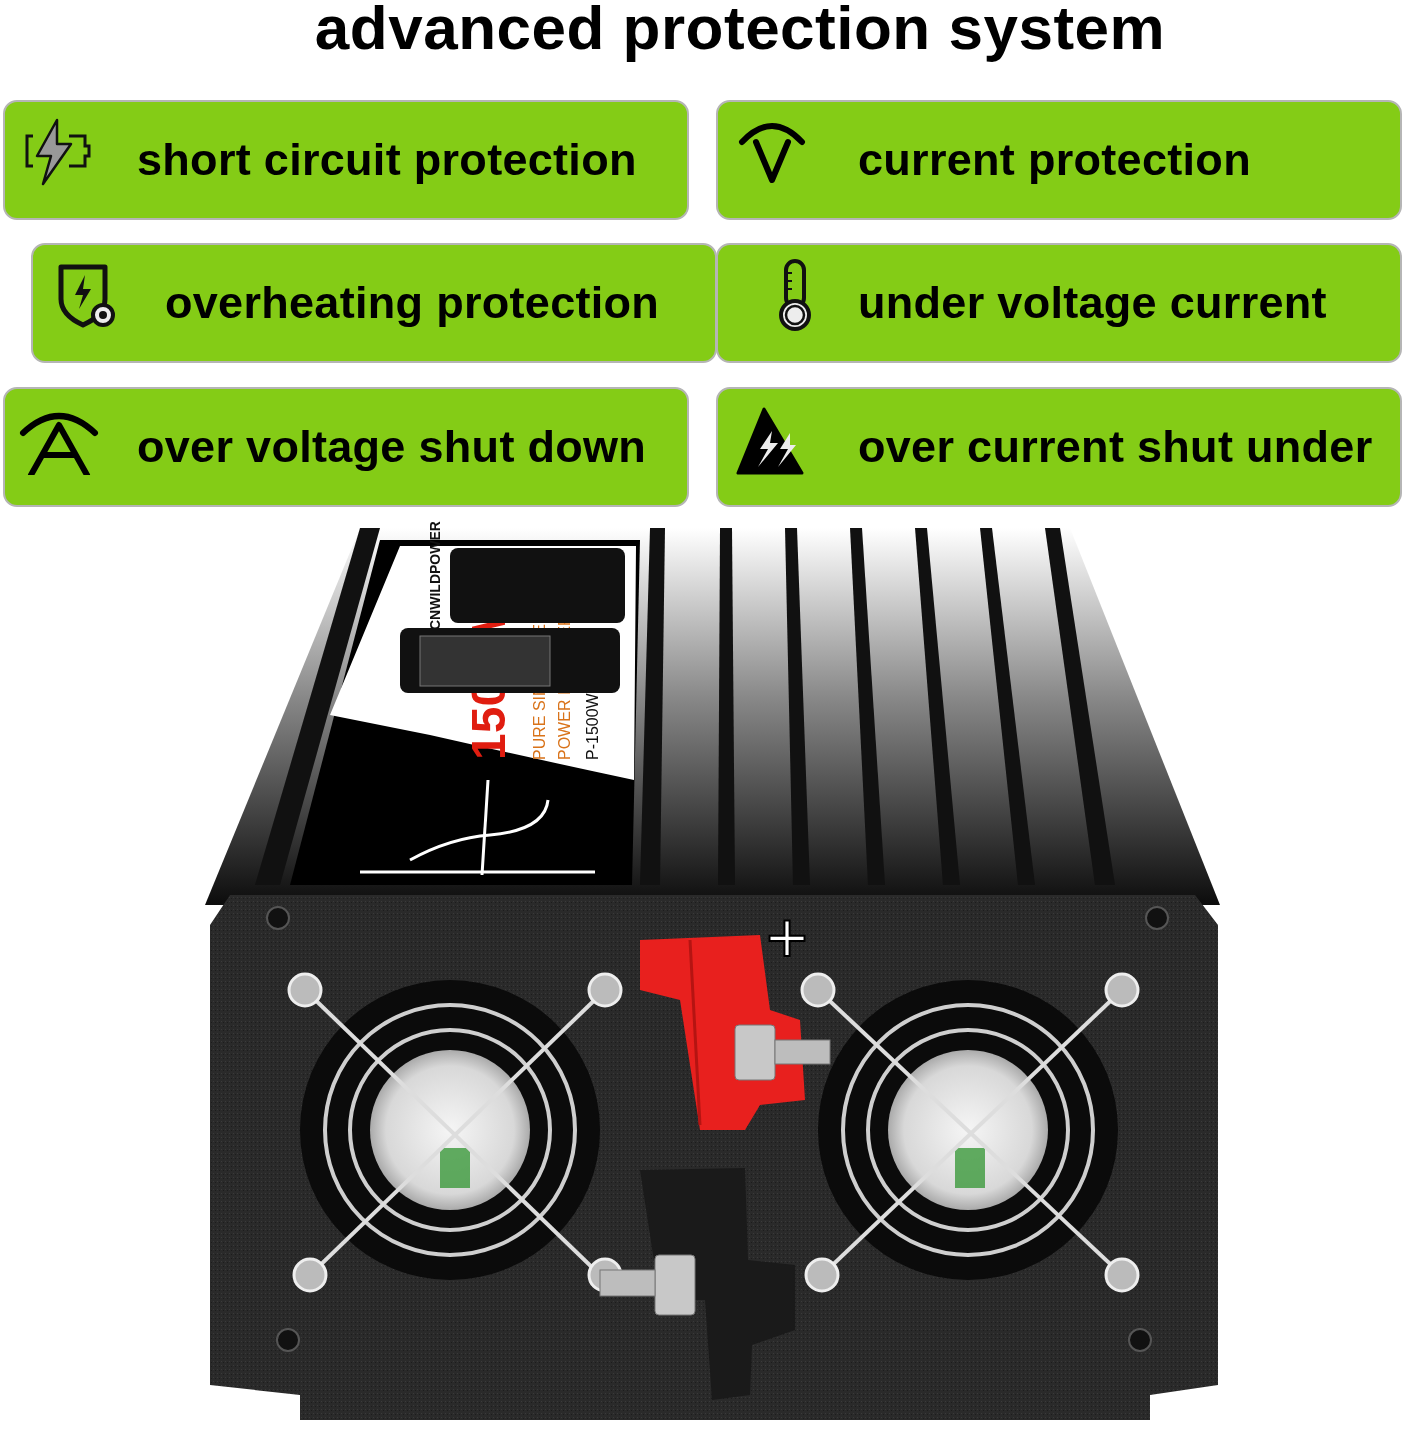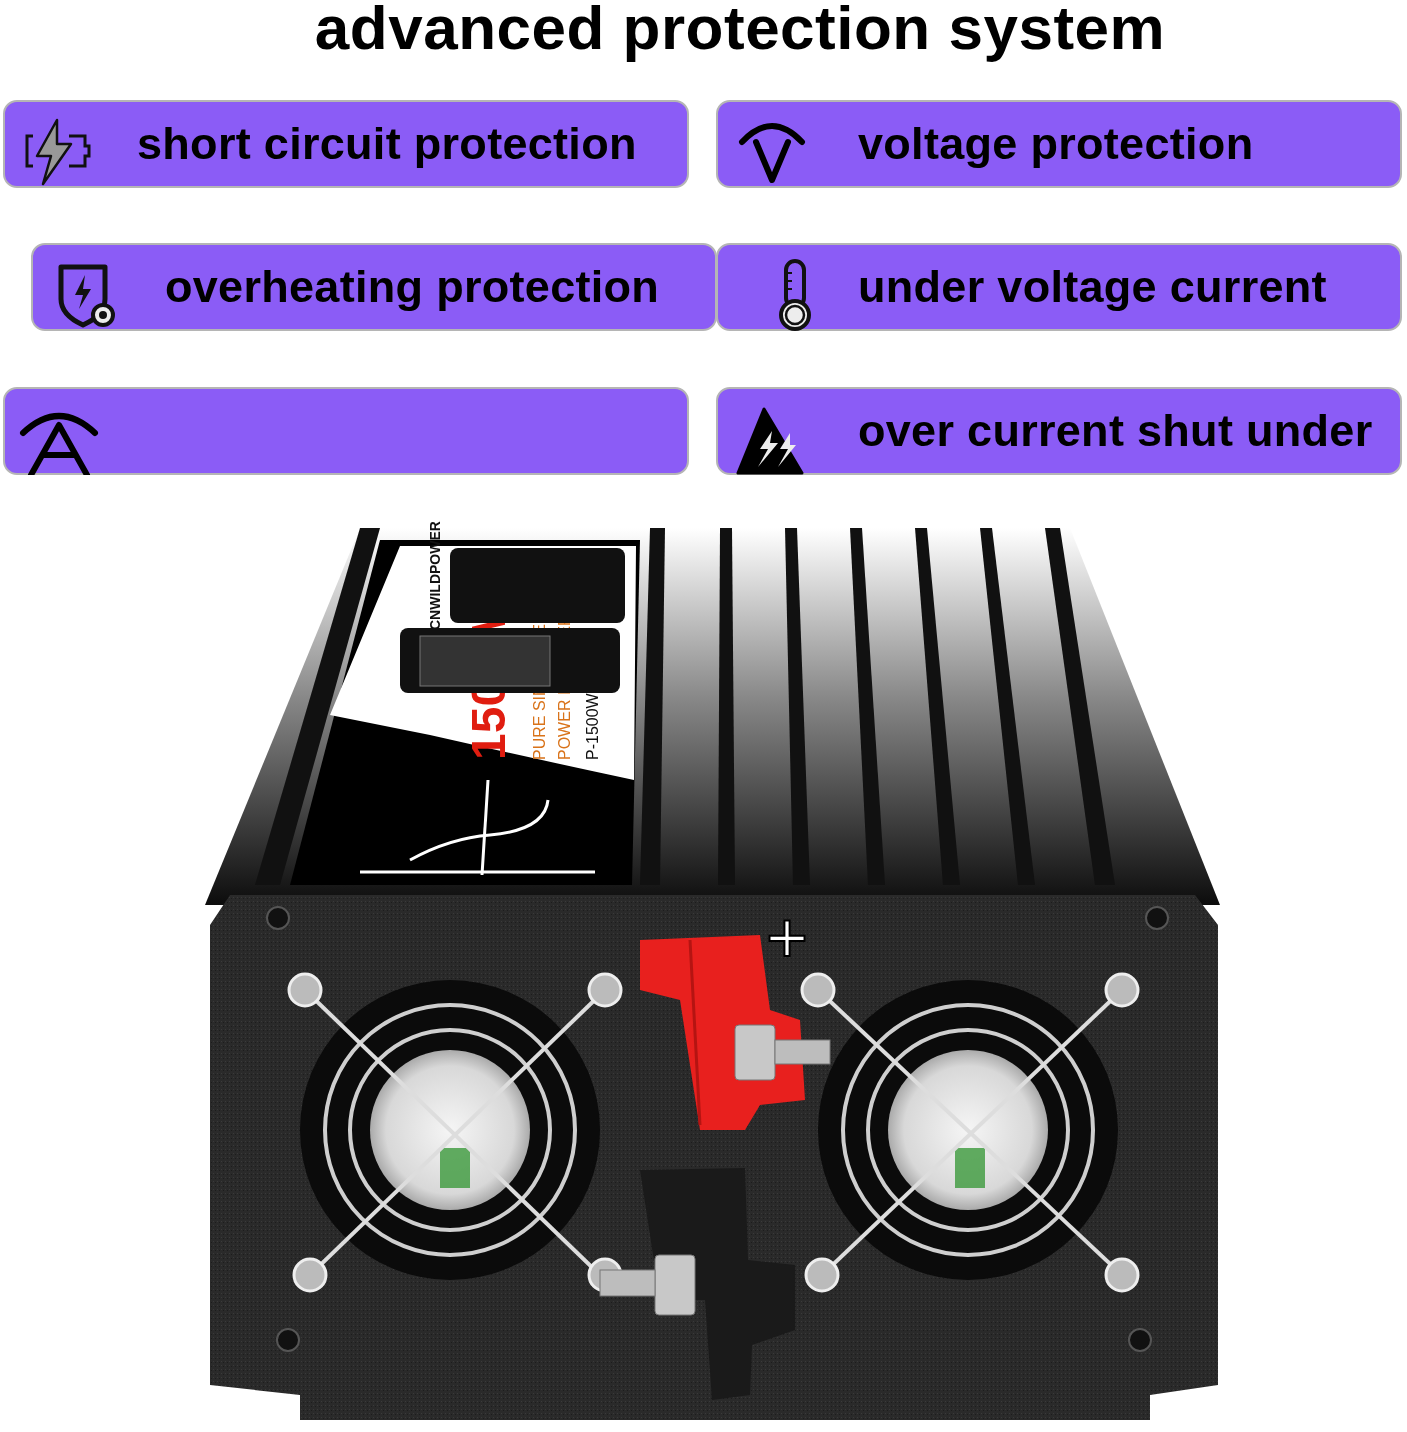--- a/index.html
+++ b/index.html
@@ -1,18 +1,18 @@
 <!DOCTYPE html>
 <html><head>
 <meta charset="utf-8">
 <style>
   html,body{margin:0;padding:0;background:#ffffff;}
   body{width:1407px;height:1432px;position:relative;overflow:hidden;font-family:"Liberation Sans",sans-serif;}
   .title{position:absolute;left:0;top:-8px;width:1480px;text-align:center;font-weight:700;font-size:62px;color:#000;letter-spacing:0.5px;}
-  .card{position:absolute;width:686px;height:88px;background:#8b5cf6;border:2px solid #b5b5b5;border-radius:14px;box-sizing:border-box;}
+  .card{position:absolute;width:686px;height:120px;background:#84cc16;border:2px solid #b5b5b5;border-radius:14px;box-sizing:border-box;}
   .card .ico{position:absolute;left:14px;top:14px;width:80px;height:72px;}
   .card .lbl{position:absolute;left:132px;top:0;height:100%;display:flex;align-items:center;font-weight:700;font-size:45px;color:#000;white-space:nowrap;letter-spacing:0.3px;}
   .card.right .lbl{left:140px;}
   .product{position:absolute;left:0;top:520px;width:1407px;height:912px;}
 </style>
 </head>
 <body>
 
 <div class="title">advanced protection system</div>
 
@@ -23,21 +23,21 @@
     <path d="M38 4 L18 40 H32 L24 68 L52 28 H38 Z" fill="#999" stroke="#111" stroke-width="2.5" stroke-linejoin="round"></path>
   </svg>
   <span class="lbl">short circuit protection</span>
 </div>
 
 <div class="card right" style="left:716px;top:100px;">
   <svg class="ico" viewBox="0 0 80 72">
     <path d="M10 26 Q40 -6 70 26" fill="none" stroke="#000" stroke-width="6" stroke-linecap="round"></path>
     <path d="M24 26 L40 64 L56 26" fill="none" stroke="#000" stroke-width="6" stroke-linecap="round" stroke-linejoin="round"></path>
   </svg>
-  <span class="lbl">voltage protection</span>
+  <span class="lbl">current protection</span>
 </div>
 
 <div class="card" style="left:3px;top:243px;margin-left:28px;">
   <svg class="ico" viewBox="0 0 80 72">
     <path d="M14 8 H58 V40 Q58 56 36 66 Q14 56 14 40 Z" fill="none" stroke="#111" stroke-width="5" stroke-linejoin="round"></path>
     <path d="M38 16 L28 36 H36 L32 50 L44 30 H36 Z" fill="#111"></path>
     <circle cx="56" cy="56" r="10" fill="#ededed" stroke="#111" stroke-width="4"></circle>
     <circle cx="56" cy="56" r="4" fill="#111"></circle>
   </svg>
   <span class="lbl">overheating protection</span>
@@ -55,20 +55,21 @@
   </svg>
   <span class="lbl">under voltage current</span>
 </div>
 
 <div class="card" style="left:3px;top:387px;">
   <svg class="ico" viewBox="0 0 80 72">
     <path d="M4 30 Q40 -4 76 30" fill="none" stroke="#000" stroke-width="6" stroke-linecap="round"></path>
     <path d="M12 72 L40 22 L68 72" fill="none" stroke="#000" stroke-width="6" stroke-linecap="round" stroke-linejoin="round"></path>
     <line x1="24" y1="52" x2="56" y2="52" stroke="#000" stroke-width="6"></line>
   </svg>
+  <span class="lbl">over voltage shut down</span>
 </div>
 
 <div class="card right" style="left:716px;top:387px;">
   <svg class="ico" viewBox="0 0 80 72">
     <path d="M32 6 L6 70 H70 Z" fill="#000" stroke="#000" stroke-width="3" stroke-linejoin="round"></path>
     <path d="M40 28 L28 46 H36 L26 64 L46 40 H38 Z" fill="#ededed"></path>
     <path d="M58 30 L48 46 H56 L46 64 L64 42 H58 Z" fill="#ededed"></path>
   </svg>
   <span class="lbl">over current shut under</span>
 </div>

